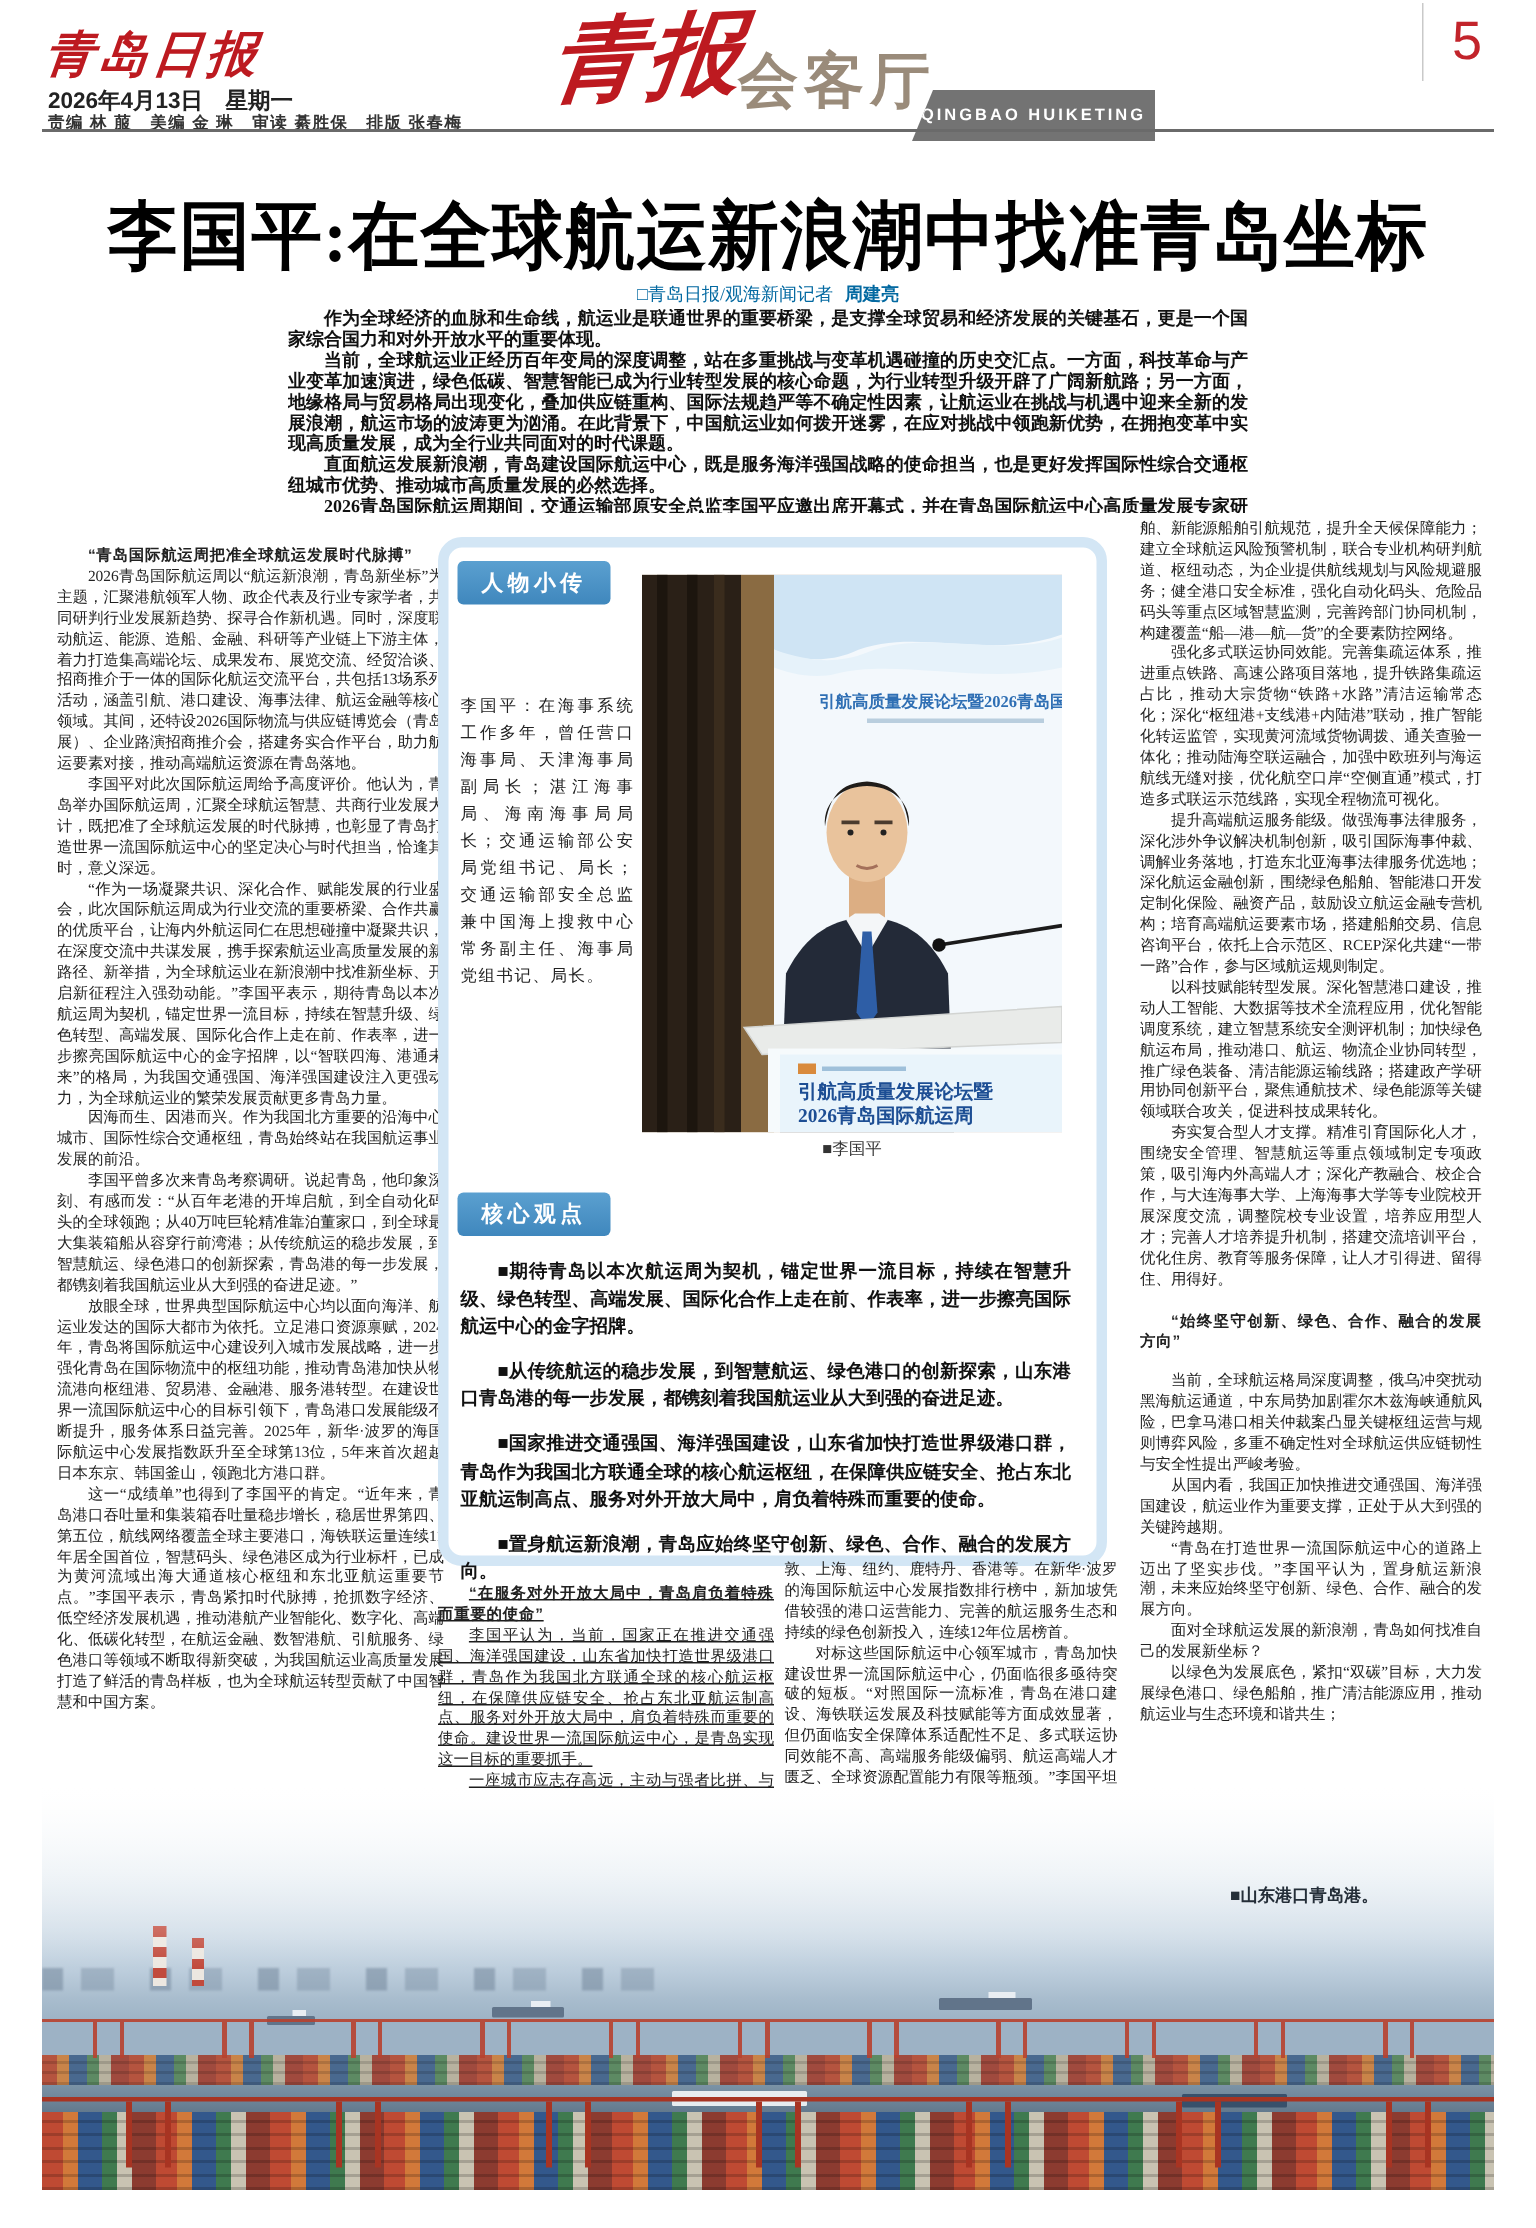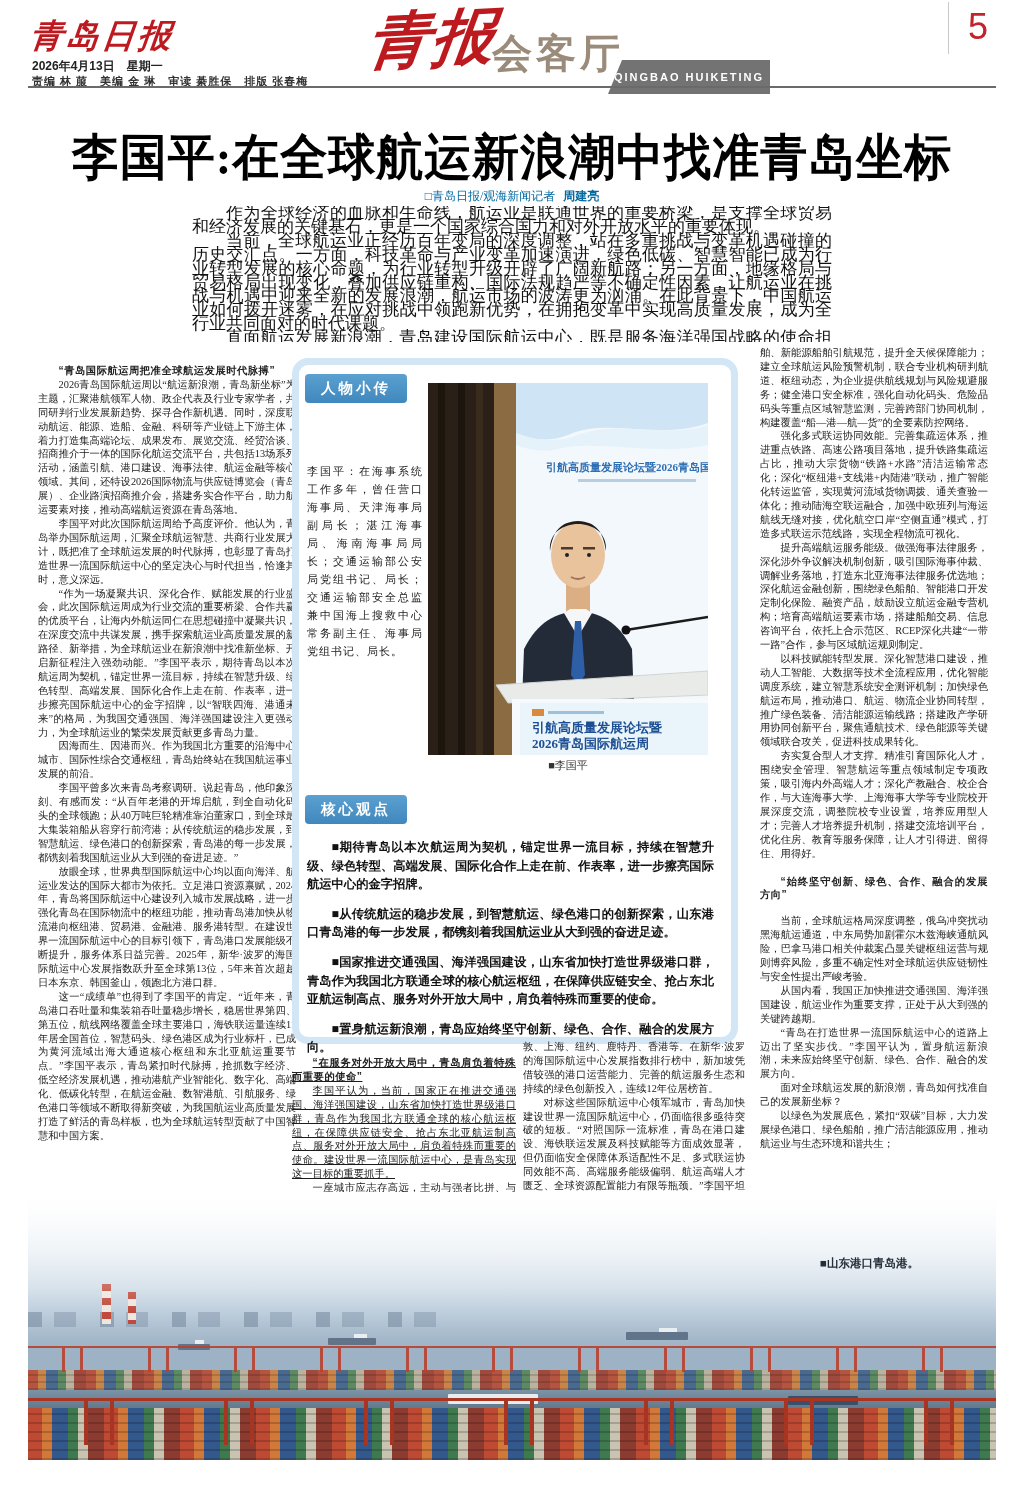--- a/index.html
+++ b/index.html
@@ -3,39 +3,39 @@
 <meta charset="utf-8">
 <style>
   html,body{margin:0;padding:0;background:#fff;}
   .page{position:relative;width:1024px;height:1485px;background:#fff;overflow:hidden;
         font-family:"Liberation Serif",serif;color:#1c1c1c;}
   .abs{position:absolute;}
 
   
   .masthead-logo{left:30px;top:14px;font-size:33px;font-weight:900;font-style:italic;
       color:#bd1a20;letter-spacing:3px;transform:skewX(-6deg);}
-  .date-line{left:32px;top:58px;font-size:12px;font-weight:700;color:#222;font-family:"Liberation Sans",sans-serif;}
+  .date-line{left:32px;top:58px;font-size:15px;font-weight:700;color:#222;font-family:"Liberation Sans",sans-serif;}
   .staff-line{left:32px;top:74px;font-size:11px;font-weight:700;color:#333;font-family:"Liberation Sans",sans-serif;letter-spacing:1px;}
   .brand-callig{left:368px;top:8px;font-size:62px;font-weight:900;font-style:italic;color:#bd1a20;
       transform:skewX(-10deg) rotate(-3deg);letter-spacing:2px;line-height:1;}
   .brand-suffix{left:492px;top:34px;font-size:40px;font-weight:700;color:#9a8b7a;letter-spacing:4px;line-height:1;}
   .brand-banner{left:608px;top:60px;width:162px;height:34px;background:#737373;
       clip-path:polygon(14px 0,100% 0,100% 100%,0 100%);display:flex;align-items:center;justify-content:center;}
   .brand-banner span{color:#fff;font-family:"Liberation Sans",sans-serif;font-size:11px;font-weight:700;letter-spacing:2px;}
   .page-num{left:968px;top:6px;font-size:36px;color:#c2242b;font-family:"Liberation Sans",sans-serif;font-weight:500;}
   .pagenum-rule{left:948px;top:2px;width:1px;height:52px;background:#c9c9c9;}
   .header-rule{left:28px;top:86px;width:968px;height:2px;background:#6a6a6a;}
 
   
   .headline{left:0;top:126px;width:1024px;text-align:center;font-size:47px;font-weight:900;
       letter-spacing:1px;color:#000;transform:scaleY(1.05);}
   .byline{left:0;top:188px;width:1024px;text-align:center;font-size:12px;color:#0369a1;}
   .byline b{margin-left:8px;}
   .lead{left:192px;top:206px;width:640px;height:136px;overflow:hidden;}
-  .lead p{margin:0;font-size:17px;line-height:13.9px;font-weight:400;color:#111;
+  .lead p{margin:0;font-size:12px;line-height:13.9px;font-weight:700;color:#111;
       text-align:justify;text-indent:2em;}
 
   
   .body-col p{margin:0;font-size:10.3px;line-height:13.9px;color:#222;text-align:justify;text-indent:2em;}
   .body-col p.noind{text-indent:0;}
   .q{color:#2b7ec2;font-family:"Liberation Sans",sans-serif;font-weight:700;font-size:14.5px;
      line-height:21px;text-align:justify;text-indent:2em;letter-spacing:0.5px;margin:0 0 12px 0;}
   .q.mid{margin:14px 0 12px 0;}
   .col1{left:38px;top:354px;width:258px;height:826px;overflow:hidden;}
   .col1 .q:first-child{margin-top:10px;}

